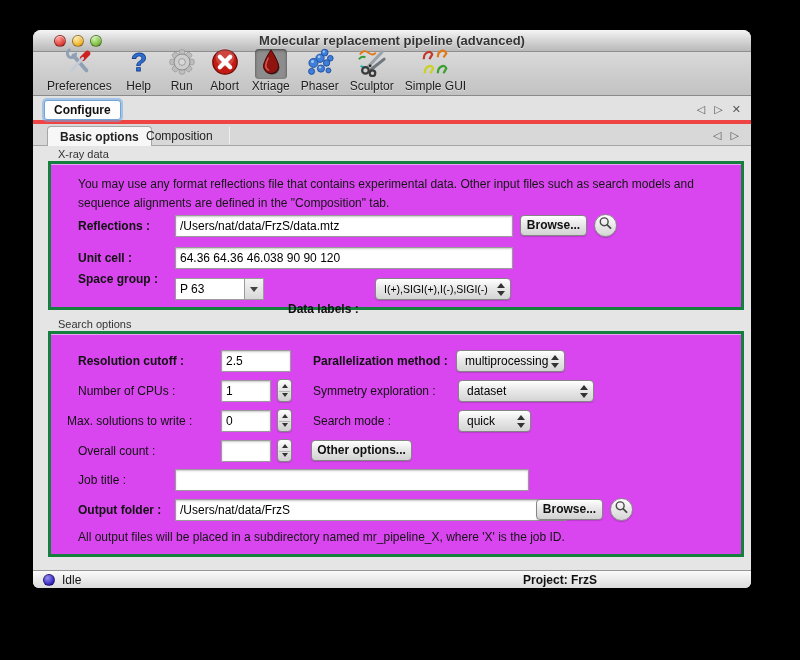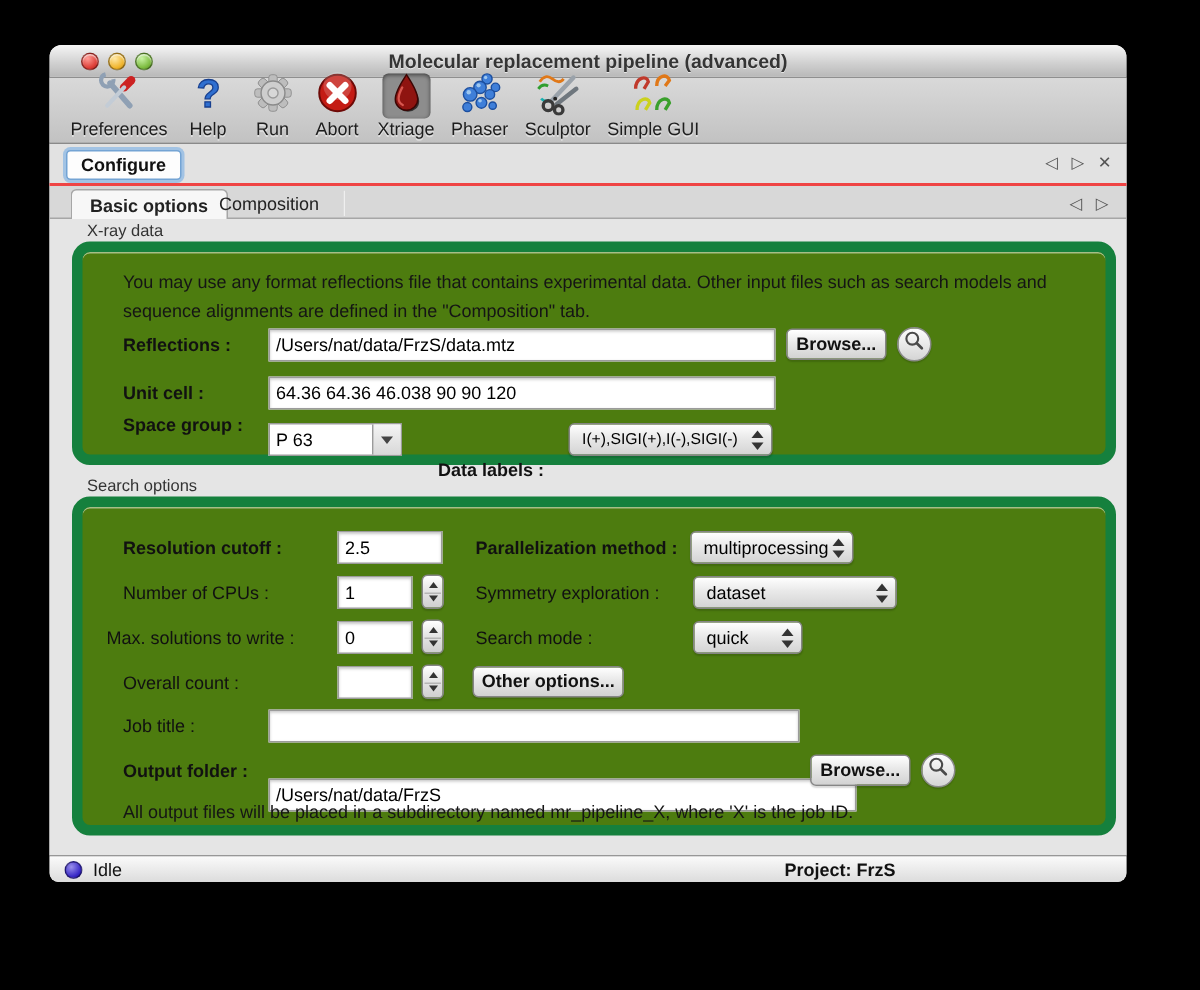--- a/index.html
+++ b/index.html
@@ -33,21 +33,21 @@
              border-bottom:1px solid #8a8a8a;
              display:flex; align-items:flex-end; padding:0 0 2px 14px; gap:11px; }
   .tool { display:flex; flex-direction:column; align-items:center; cursor:default; }
   .tool .iconwrap { width:32px; height:30px; display:flex; align-items:center; justify-content:center; border-radius:4px; }
   .tool .iconwrap.selected { background:#8d8d8d; box-shadow:inset 0 1px 3px rgba(0,0,0,.55); }
   .tool .tlabel { font-size:12px; color:#1d1d1d; margin-top:0px; text-shadow:0 1px 0 rgba(255,255,255,.45); white-space:nowrap; }
   svg text { font-family:"Liberation Sans", sans-serif; }
 
   
   .cfgrow { position:absolute; left:0; top:66px; width:100%; height:28px;
-            background:#e2e2e2; border-bottom:2px solid #ef4444; }
+            background:#e2e2e2; border-bottom:4px solid #ef4444; }
   .cfgtab { position:absolute; left:11px; top:4px; height:20px; padding:0 9px;
             background:#fdfdfd; border:1px solid #74a4d4; border-radius:3px;
             box-shadow:0 0 0 2px rgba(110,170,230,.55);
             font-size:12px; font-weight:bold; color:#111; line-height:18px; }
   .navicons { position:absolute; right:10px; top:6px; display:flex; gap:9px;
               font-size:11px; color:#555; }
   .navicons span { line-height:14px; }
 
   
   .tabrow { position:absolute; left:0; top:94px; width:100%; height:22px;
@@ -56,21 +56,21 @@
          line-height:20px; color:#222; }
   .tab.selected { left:14px; background:#f7f7f7; border:1px solid #a6a6a6; border-bottom:none;
                   border-radius:4px 4px 0 0; font-weight:bold; height:21px; }
   .tab.plain { left:101px; }
   .tabsep { position:absolute; left:196px; top:3px; width:1px; height:17px; background:#bdbdbd; border-right:1px solid #efefef; }
   .tabnav { position:absolute; right:12px; top:5px; display:flex; gap:9px; font-size:11px; color:#555; }
 
   
   .content { position:absolute; left:0; top:116px; width:100%; height:424px; background:#e5e5e5; }
   .sectlabel { position:absolute; font-size:11px; color:#333; }
-  .groupbox { position:absolute; border:7px solid #15803d; border-radius:12px; background:#4d7c0f;
+  .groupbox { position:absolute; border:3px solid #15803d; border-radius:0; background:#d946ef;
               box-shadow:inset 0 1px 0 rgba(255,255,255,.5); }
 
   .lbl { position:absolute; font-size:12px; color:#111; white-space:nowrap; }
   .lbl.req { font-weight:bold; }
 
   .field { position:absolute; height:22px; background:#fff; border:1px solid #9b9b9b;
            box-shadow:inset 0 1px 2px rgba(0,0,0,.22); font-size:12px; color:#000;
            line-height:20px; padding:0 4px; overflow:hidden; white-space:nowrap; }
 
   .btn { position:absolute; height:21px; border:1px solid #858585; border-radius:4px;
@@ -377,21 +377,21 @@
             <div class="up"></div>
             <div class="mid"></div>
             <div class="dn"></div>
           </div>
         <div class="btn norm" style="left:260px; top:106px; width:101px; font-weight:bold;">Other options...</div>
 
         <div class="lbl" style="left:27px; top:139px;">Job title :</div>
         <div class="field" style="left:124px; top:135px; width:354px;"></div>
 
         <div class="lbl req" style="left:27px; top:169px;">Output folder :</div>
-        <div class="field" style="left:124px; top:181px; width:392px;">/Users/nat/data/FrzS</div>
+        <div class="field" style="left:124px; top:165px; width:392px;">/Users/nat/data/FrzS</div>
         <div class="btn" style="left:485px; top:165px; width:67px;">Browse...</div>
         <div class="roundbtn" style="left:559px; top:164px;">
           <span>
             <svg width="15" height="15" viewBox="0 0 16 16">
               <circle cx="6.6" cy="6.2" r="4.2" fill="none" stroke="#4a4a4a" stroke-width="1.5"></circle>
               <line x1="9.8" y1="9.4" x2="13.4" y2="13" stroke="#4a4a4a" stroke-width="1.9" stroke-linecap="round"></line>
             </svg></span>
         </div>
 
         <div class="note" style="left:27px; top:196px;">All output files will be placed in a subdirectory named mr_pipeline_X, where 'X' is the job ID.</div>

